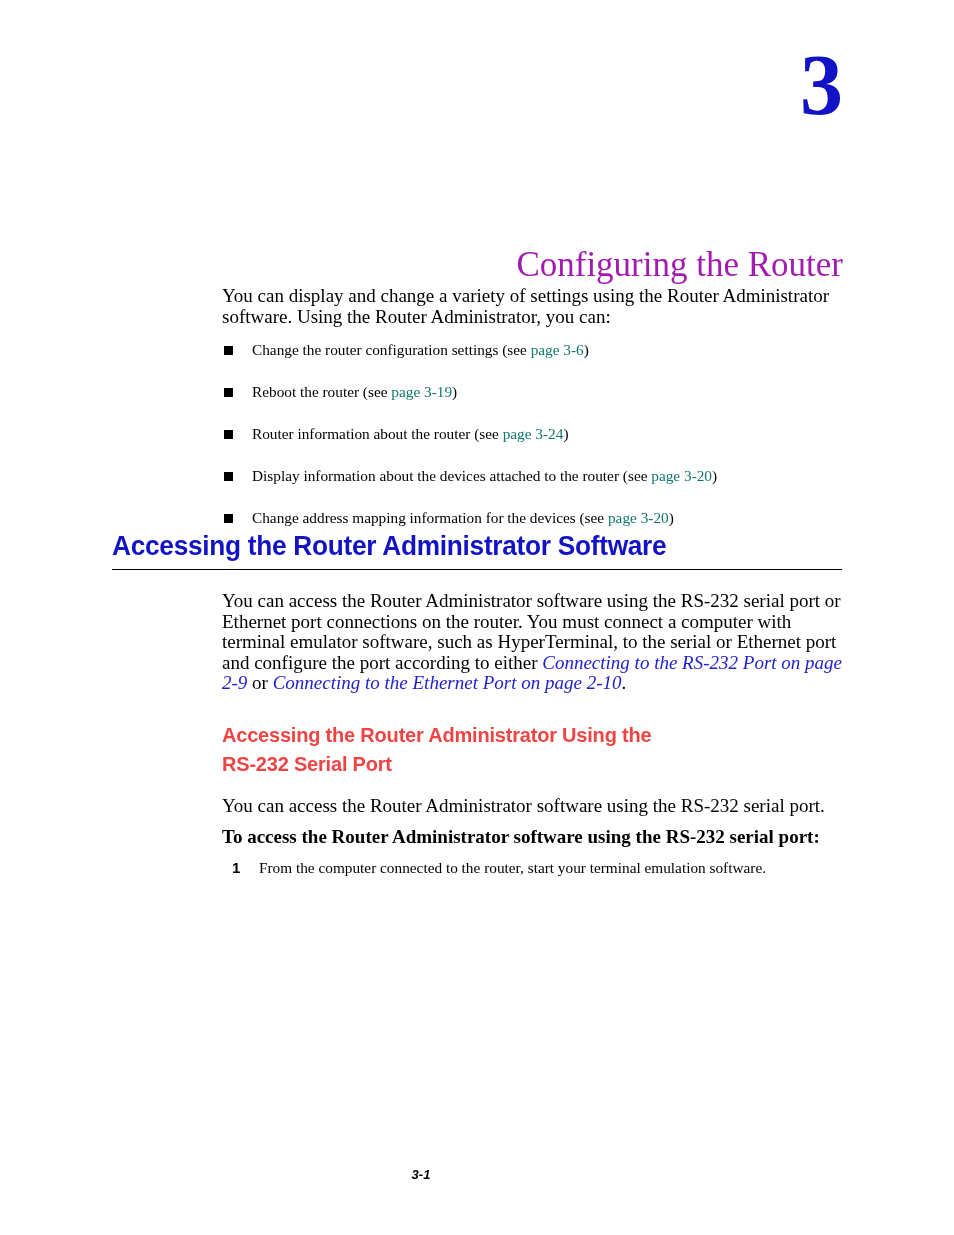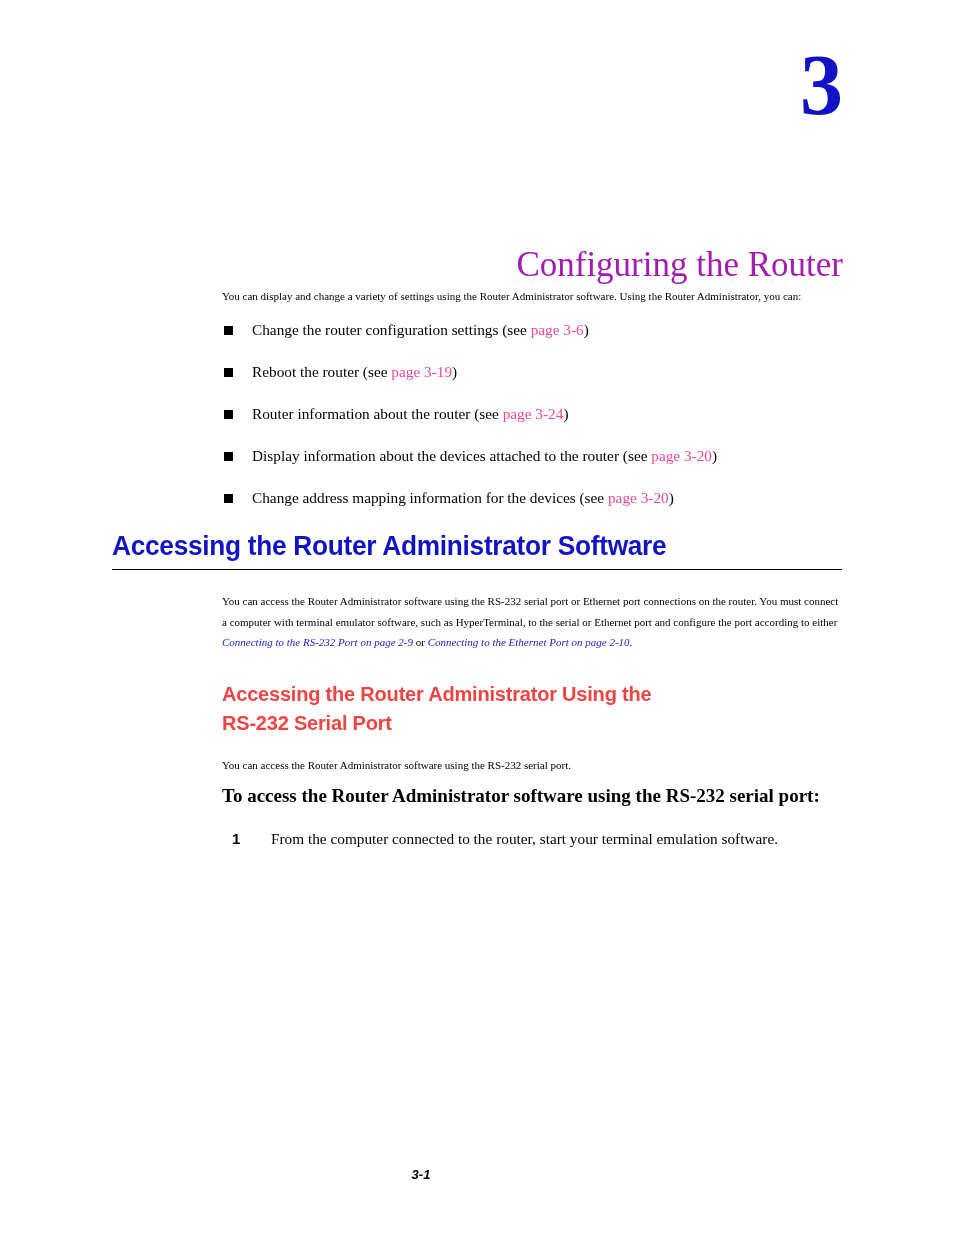--- a/index.html
+++ b/index.html
@@ -56,21 +56,21 @@
   
   .content {
     position: absolute;
     top: 286px;
     left: 222px;
     width: 620px;
   }
 
   p.body-text {
     margin: 0 0 0 0;
-    font-size: 11px;
+    font-size: 19px;
     line-height: 20.5px;
     text-align: left;
     color: #000;
   }
 
   .gap-intro { height: 13px; }
 
   
   ul.bullets {
     list-style: none;
@@ -90,21 +90,21 @@
     left: 2px;
     top: 6px;
     width: 9px;
     height: 9px;
     background: #000000;
     display: block;
   }
 
   a.xref,
   .xref {
-    color: #ec4899;
+    color: #0f766e;
     text-decoration: none;
   }
   .xref-italic {
     color: #2222cc;
     font-style: italic;
     text-decoration: none;
   }
 
   
   .h1-wrap {
@@ -158,21 +158,21 @@
   }
   .step-num {
     position: absolute;
     left: 10px;
     top: 0;
     font-family: "Liberation Sans", "DejaVu Sans", sans-serif;
     font-weight: 700;
     font-size: 15px;
   }
   .step-body {
-    margin: 12px;
+    margin: 0;
   }
   .step-sub {
     margin: 11px 0 0 0;
     font-size: 15.3px;
     line-height: 20.5px;
   }
 
   
   .footer-page {
     position: absolute;

